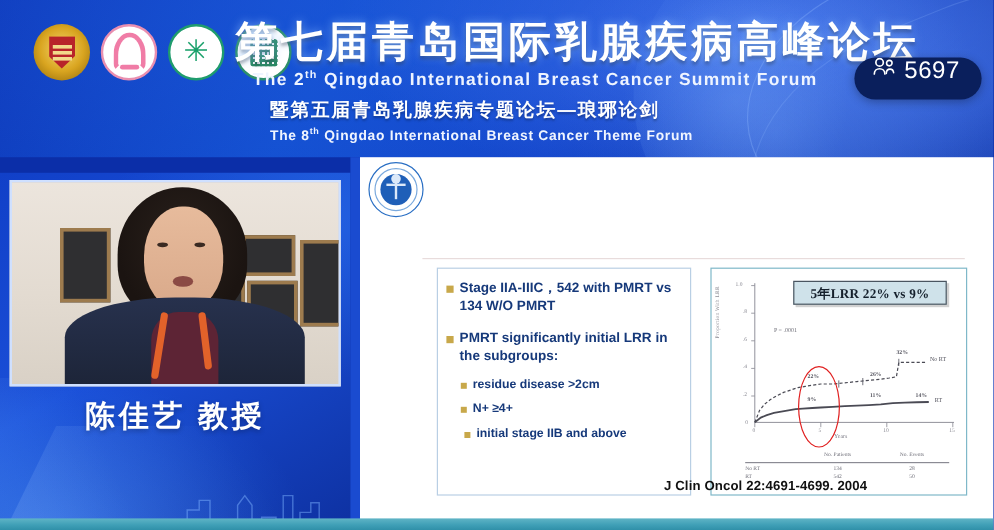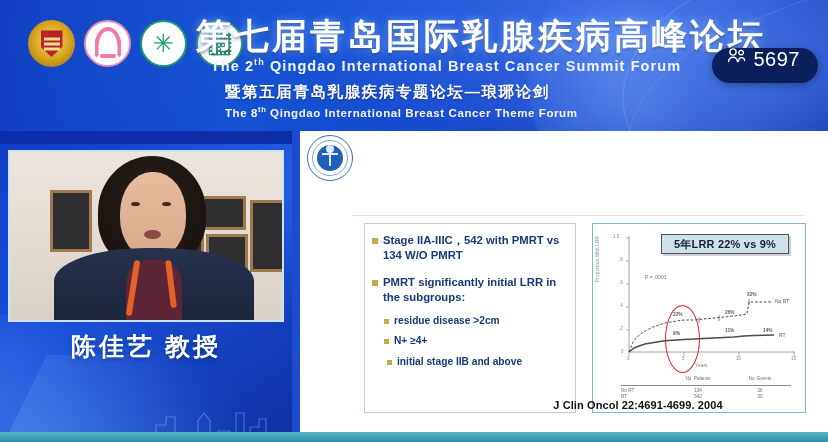--- a/index.html
+++ b/index.html
@@ -239,21 +239,21 @@
     color:#16397a; font-weight:bold; font-size:11.3px; line-height:1.32;
   }
   .b-text.lvl2{ font-size:10.2px; }
   .b-row.lvl2{ margin-left:12px; margin-bottom:7px; }
   .b-row.lvl2.indent{ margin-left:15px; }
   .gap{ height:9px; }
 
   
   .chart-box{
     position:absolute; left:292px; top:92px; width:214px; height:190px;
-    border:1px solid #7fb8c9; background:#fff;
+    border:1px solid #7fb8c9; background:#fff;font-family:Liberation Serif, serif;
   }
   .chart-inner{ position:absolute; inset:6px; }
   .callout{
     position:absolute; left:62px; top:4px; width:128px; height:20px;
     background:#cfe2ea; border:1px solid #4a5560;
     display:flex; align-items:center; justify-content:center;
     color:#15202c; font-size:11px; font-weight:bold; letter-spacing:.2px;
     box-shadow:2px 2px 0 rgba(0,0,0,.18);
   }
   .ylab{

